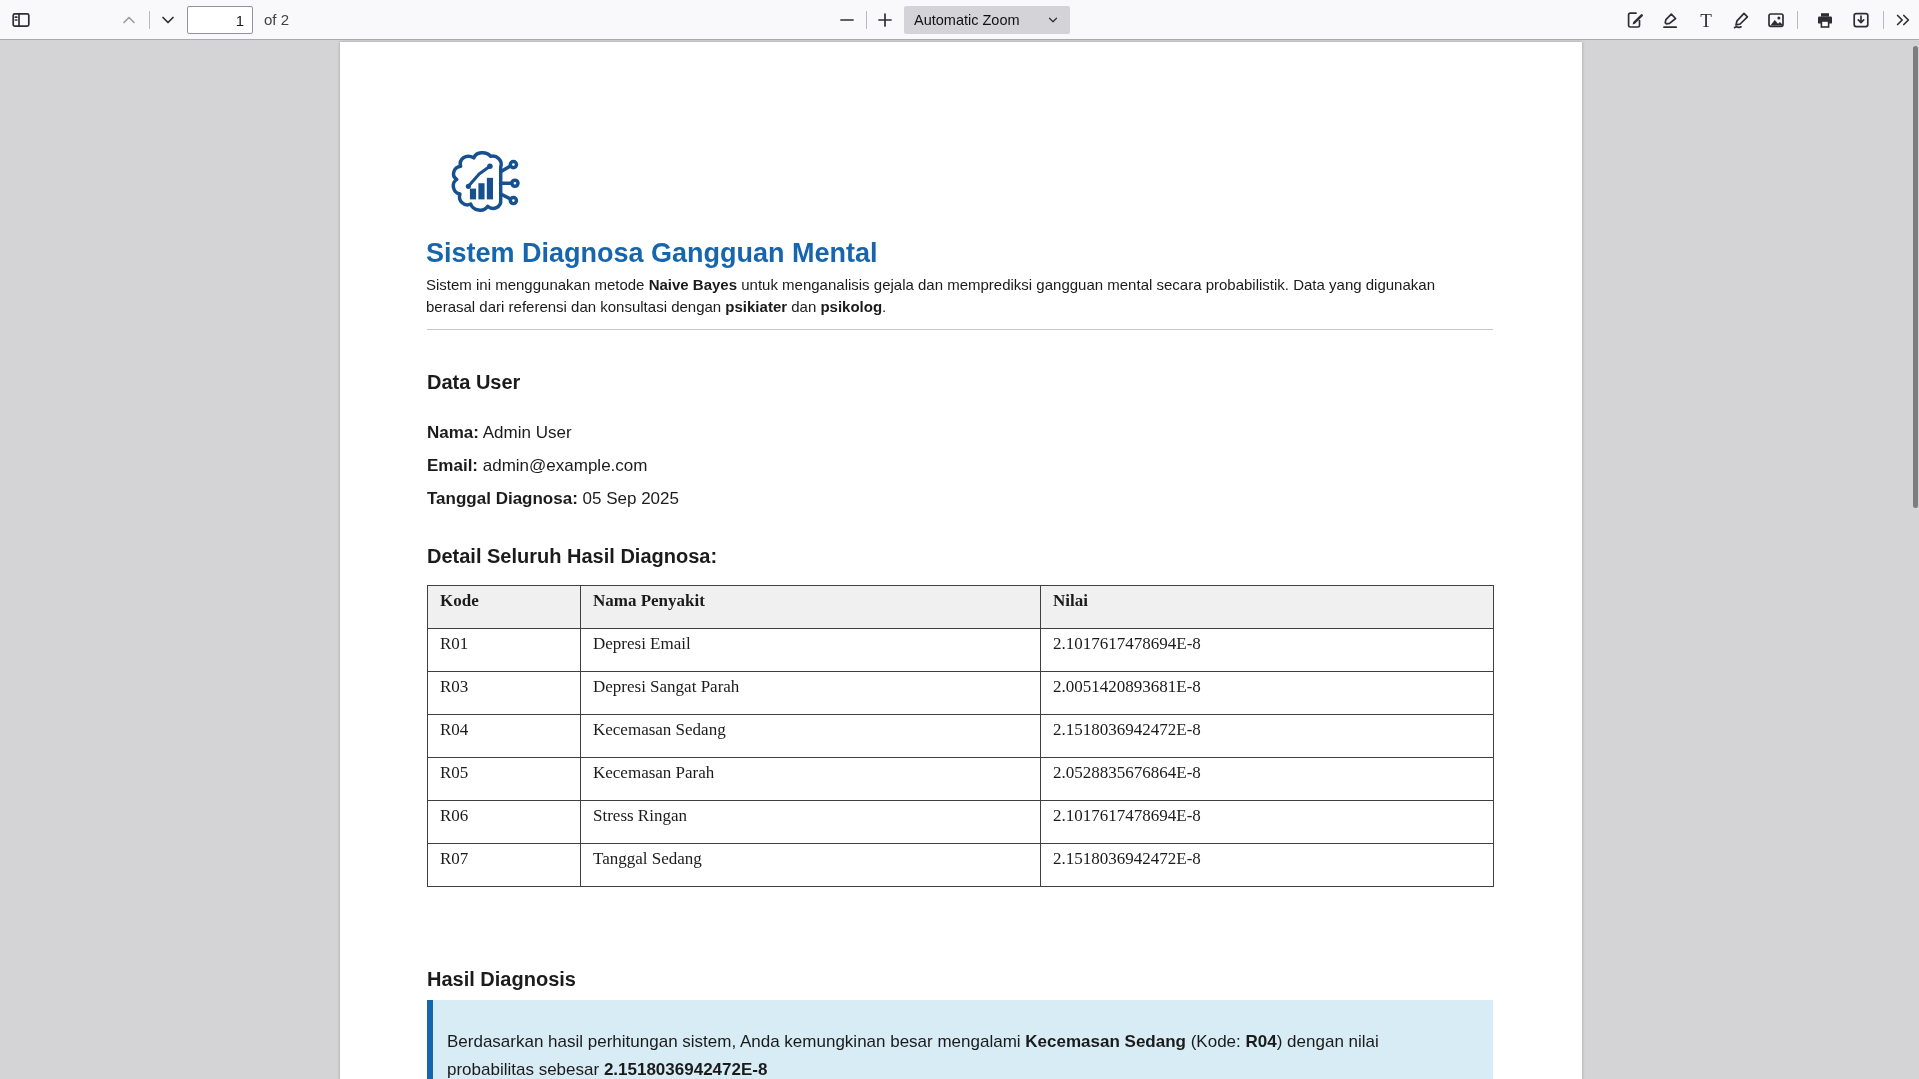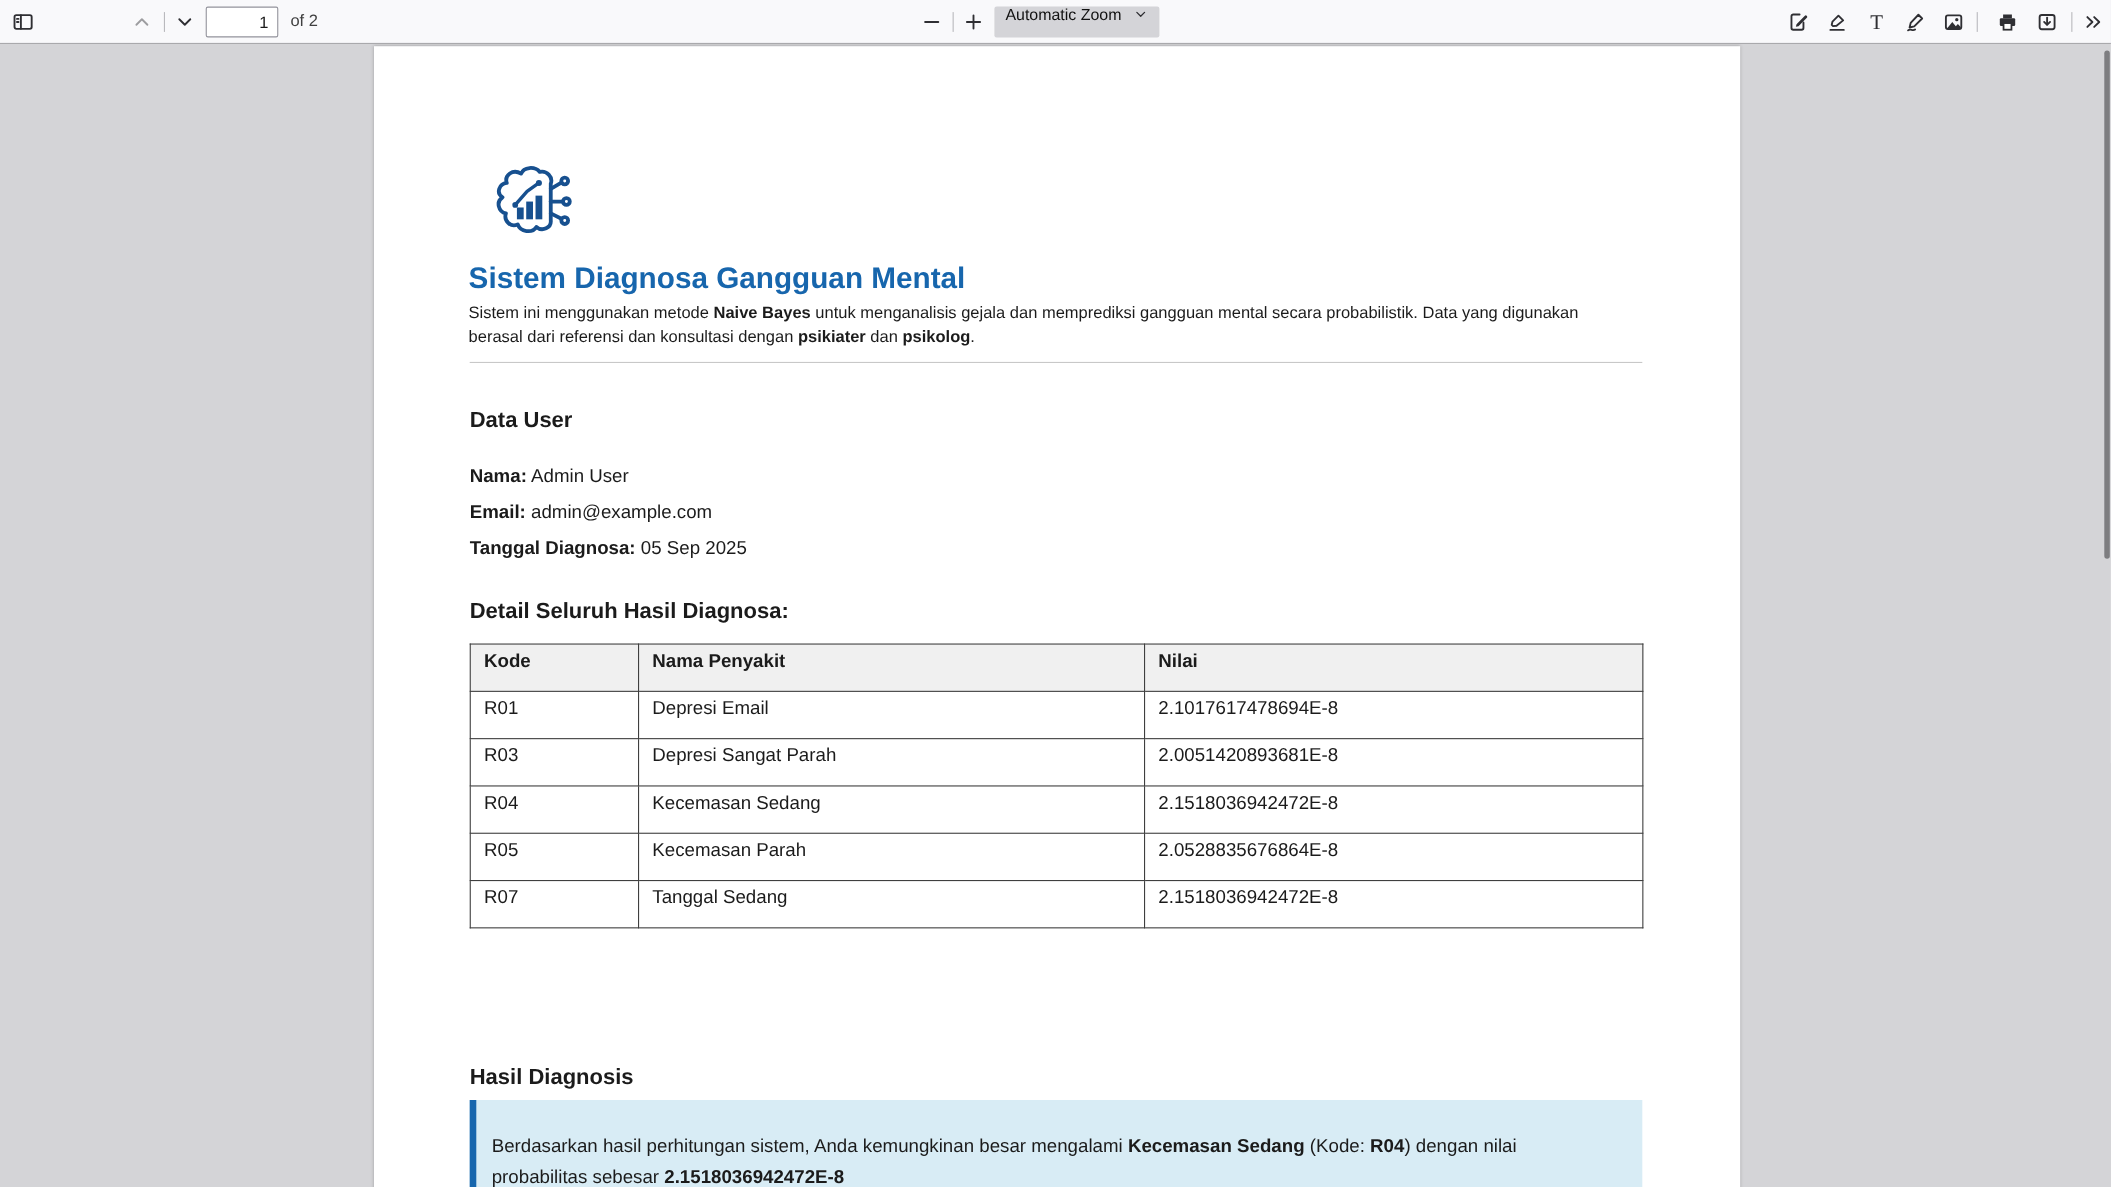--- a/index.html
+++ b/index.html
@@ -16,22 +16,22 @@
   .icon-stroke { stroke:#2f2f33; stroke-width:1.7; fill:none; stroke-linecap:round; stroke-linejoin:round; }
   .icon-fill { fill:#2f2f33; stroke:none; }
   .disabled { opacity:.45; }
 
   .page-input { position:absolute; left:187px; top:6px; width:66px; height:28px;
                 border:1px solid #93939c; border-radius:2px; background:#fff;
                 text-align:right; padding-right:8px; font-size:15px; color:#1b1b1b;
                 font-family:"Liberation Sans", sans-serif; }
   .page-count { position:absolute; left:264px; top:11px; font-size:15px; color:#404040; }
 
-  .zoom-select { position:absolute; left:904px; top:6px; width:150px; height:28px;
-                 background:#d4d4d8; border-radius:2px; display:flex; align-items:flex-start;
+  .zoom-select { position:absolute; left:904px; top:6px; width:166px; height:28px;
+                 background:#d4d4d8; border-radius:2px; display:flex; align-items:center;
                  padding:0 10px; cursor:pointer; }
   .zoom-select span { font-size:14.5px; color:#111; flex:1; }
 
   .text-tool-glyph { font-family:"Liberation Serif", serif; font-size:19px; color:#2f2f33; line-height:1; }
 
   
   .page { position:absolute; left:340px; top:42px; width:1242px; height:1400px; background:#fff;
           box-shadow:0 0 3px rgba(0,0,0,.25); }
   .scroll-thumb { position:absolute; right:1px; top:46px; width:5px; height:462px;
                   background:#7d7d80; border-radius:3px; }
@@ -39,21 +39,21 @@
   
   .logo { position:absolute; left:103px; top:104px; width:80px; height:76px; }
   .doc-title { position:absolute; left:86px; top:196px; font-size:27px; font-weight:700; color:#1766ad; }
   .intro { position:absolute; left:86px; top:232px; width:1090px; font-size:15px; line-height:22px; color:#1b1b1b; }
   .doc-hr { position:absolute; left:87px; top:287px; width:1066px; height:1px; background:#c8c8c8; border:none; }
   .h2 { position:absolute; left:87px; font-size:20px; font-weight:700; color:#1b1b1b; }
   .field { position:absolute; left:87px; font-size:17px; color:#1b1b1b; }
 
   table.diag { position:absolute; left:87px; top:543px; width:1066px; border-collapse:collapse; table-layout:fixed; }
   table.diag th, table.diag td { border:1px solid #3f3f3f; height:43px; padding:0 0 12px 12px;
-                                 font-size:17px; text-align:left; vertical-align:middle; color:#1b1b1b; }
+                                 font-size:17px; text-align:left; vertical-align:middle; color:#1b1b1b;font-family:Liberation Serif, serif; }
   table.diag th { background:#f0f0f0; font-weight:700; }
 
   .result-box { position:absolute; left:87px; top:958px; width:1066px; height:150px;
                 background:#d8ecf5; border-left:6px solid #1766ad;
                 padding:28px 24px 0 14px; font-size:17px; line-height:28px; color:#1b1b1b; }
   b { font-weight:700; }
 </style>
 </head>
 <body>
 
@@ -219,20 +219,25 @@
         <td>R04</td>
         <td>Kecemasan Sedang</td>
         <td>2.1518036942472E-8</td>
       </tr>
       <tr>
         <td>R05</td>
         <td>Kecemasan Parah</td>
         <td>2.0528835676864E-8</td>
       </tr>
       <tr>
+        <td>R06</td>
+        <td>Stress Ringan</td>
+        <td>2.1017617478694E-8</td>
+      </tr>
+      <tr>
         <td>R07</td>
         <td>Tanggal Sedang</td>
         <td>2.1518036942472E-8</td>
       </tr>
     </tbody>
   </table>
 
   <h2 class="h2" style="top:926px">Hasil Diagnosis</h2>
 
   <div class="result-box"><span>Berdasarkan hasil perhitungan sistem, Anda kemungkinan besar mengalami </span><b>Kecemasan Sedang</b><span> (Kode: </span><b>R04</b><span>) dengan nilai probabilitas sebesar </span><b>2.1518036942472E-8</b></div>

